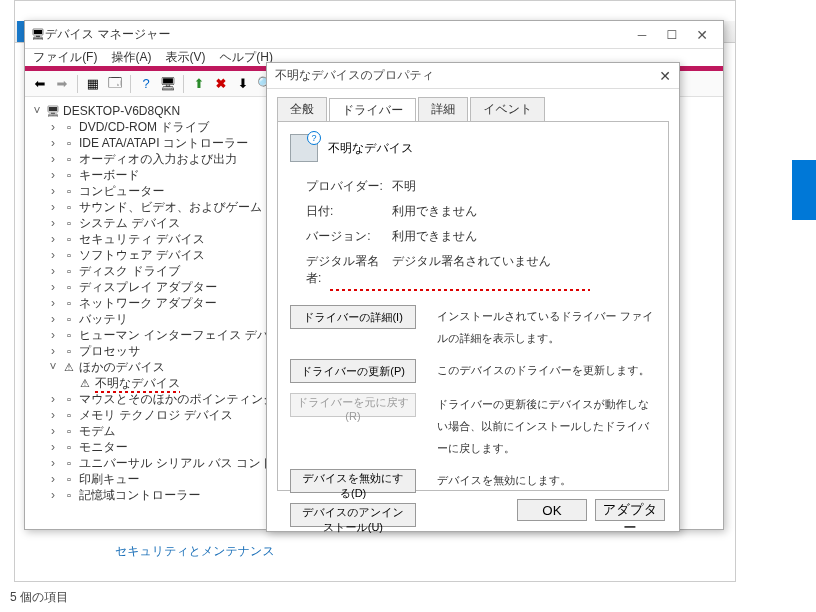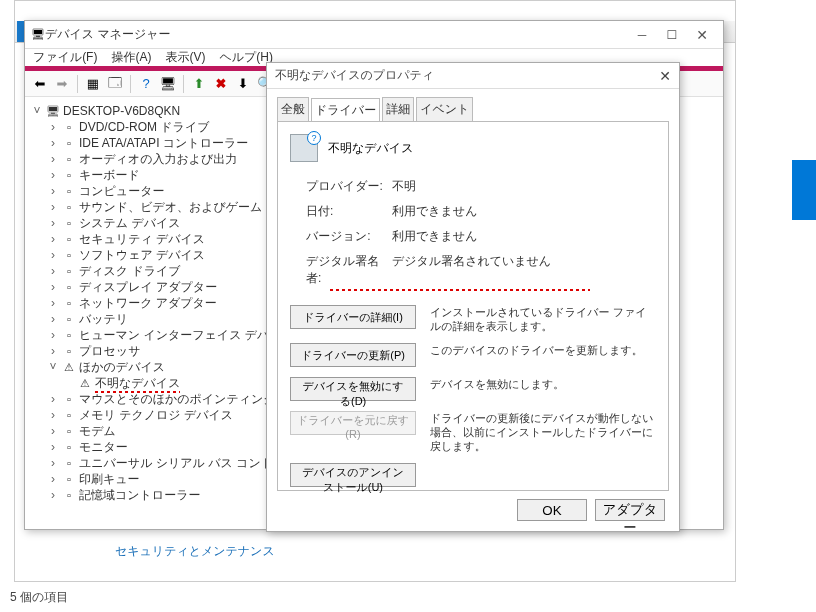--- a/index.html
+++ b/index.html
@@ -27,38 +27,38 @@
 .tw { width: 12px; text-align: center; color: #666; cursor: default; }
 .ico { width: 14px; height: 14px; display: inline-flex; align-items: center; justify-content: center; font-size: 11px; }
 .ind0 { padding-left: 0; } .ind1 { padding-left: 16px; } .ind2 { padding-left: 32px; }
 .err { position: relative; }
 .err::after { content:""; position:absolute; left:0; right:0; bottom:-2px; height:2px; background: repeating-linear-gradient(90deg,#d00 0,#d00 3px,transparent 3px,transparent 6px); }
 
 .prop { position: absolute; left: 266px; top: 62px; width: 414px; height: 470px; background: #fff; border: 1px solid #aaa; box-shadow: 2px 2px 8px rgba(0,0,0,0.25); }
 .prop-title { height: 26px; display: flex; align-items: center; padding: 1px 8px; border-bottom: 1px solid #ddd; color: #444; }
 .prop-title .t { flex: 1; }
 .tabs { display: flex; padding: 8px 10px 0; gap: 2px; }
-.tab { padding: 3px 3px; border: 1px solid #bbb; border-bottom: none; background: #f0f0f0; color: #333; }
+.tab { padding: 3px 12px; border: 1px solid #bbb; border-bottom: none; background: #f0f0f0; color: #333; }
 .tab.active { background: #fff; position: relative; top: 1px; }
 .tabbody { margin: 0 10px 10px; border: 1px solid #bbb; padding: 12px; height: 370px; position: relative; }
 .hdr { display: flex; align-items: center; gap: 10px; margin-bottom: 16px; }
 .devico { width: 28px; height: 28px; background: #dce3e8; border: 1px solid #9aa4aa; position: relative; }
 .devico::after { content:"?"; position:absolute; right:-4px; top:-4px; width:12px; height:12px; border-radius:50%; background:#fff; border:1px solid #0078d7; color:#0078d7; font-size:9px; display:flex; align-items:center; justify-content:center; }
 .info { margin-left: 16px; }
 .row { display: flex; margin-bottom: 8px; }
 .row .k { width: 86px; color: #333; }
 .row .v { color: #333; }
 .sig .k, .sig .v { color: #333; position: relative; }
 .sig .v { text-decoration: none; }
 .sigline { margin-top:-6px; margin-left:40px; height:2px; width:260px; background: repeating-linear-gradient(90deg,#d00 0,#d00 3px,transparent 3px,transparent 6px); }
 .actions { margin-top: 14px; }
-.act { display: flex; align-items: flex-start; gap: 14px; margin-bottom: 10px; }
+.act { display: flex; align-items: flex-start; gap: 21px; margin-bottom: 10px; }
 .act button { width: 126px; height: 24px; background: #f0f0f0; border: 1px solid #999; font-size: 11px; }
 .act button[disabled] { color: #9a9a9a; background: #f4f4f4; border-color: #c8c8c8; }
-.act .desc { flex: 1; color: #333; font-size: 11px; line-height: 14px; }
+.act .desc { flex: 1; color: #333; font-size: 11px; line-height: 22px; }
 .dlgbtns { position: absolute; right: 14px; bottom: 10px; display: flex; gap: 8px; margin-left: 36px; }
 .dlgbtns button { width: 70px; height: 22px; background: #f0f0f0; border: 1px solid #999; }
 .x { font-family: Arial,sans-serif; font-size: 14px; }
 </style>
 </head>
 <body>
 
 <div class="screen">
   <div class="edge"></div>
 
@@ -275,26 +275,26 @@
       <div class="actions">
         <div class="act">
             <button>ドライバーの詳細(I)</button>
             <div class="desc">インストールされているドライバー ファイルの詳細を表示します。</div>
           </div>
         <div class="act">
             <button>ドライバーの更新(P)</button>
             <div class="desc">このデバイスのドライバーを更新します。</div>
           </div>
         <div class="act">
+            <button disabled="">ドライバーを元に戻す(R)</button>
+            <div class="desc">ドライバーの更新後にデバイスが動作しない場合、以前にインストールしたドライバーに戻します。</div>
+          </div>
+        <div class="act">
             <button>デバイスを無効にする(D)</button>
             <div class="desc">デバイスを無効にします。</div>
-          </div>
-        <div class="act">
-            <button disabled="">ドライバーを元に戻す(R)</button>
-            <div class="desc">ドライバーの更新後にデバイスが動作しない場合、以前にインストールしたドライバーに戻します。</div>
           </div>
         <div class="act">
             <button>デバイスのアンインストール(U)</button>
           </div>
       </div>
     </div>
     <div class="dlgbtns">
       <button>OK</button>
       <button>アダプター</button>
     </div>

